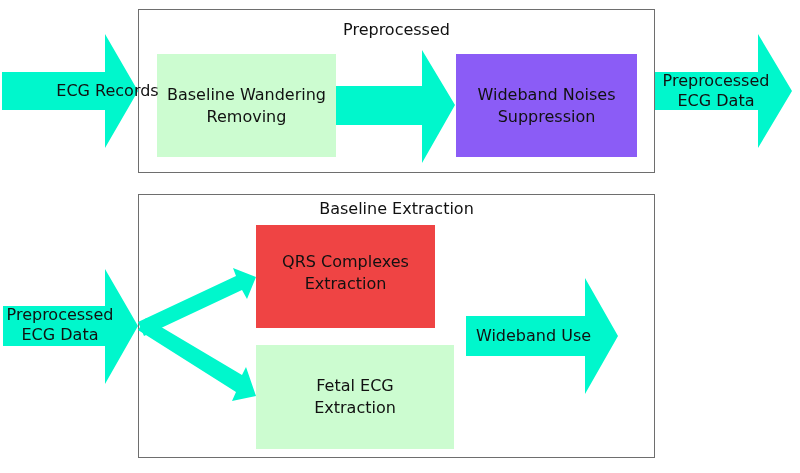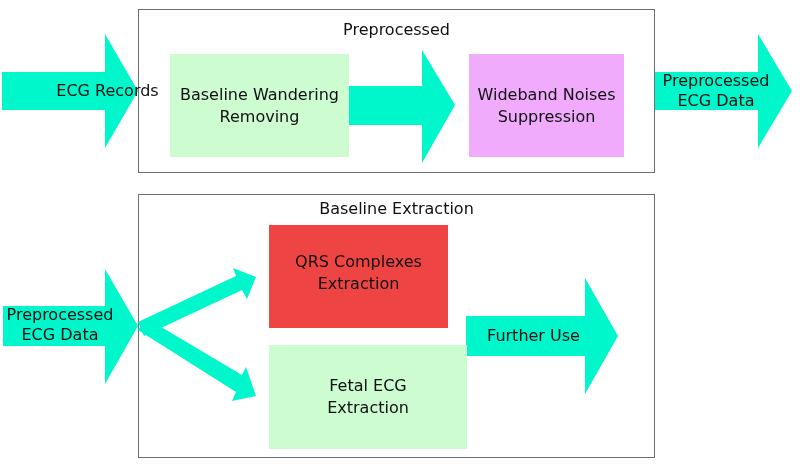--- a/index.html
+++ b/index.html
@@ -2,21 +2,21 @@
 <html><head>
 <meta charset="utf-8">
 <style>
   html, body { margin: 0; padding: 0; background: #ffffff; }
   body { width: 800px; height: 473px; position: relative; overflow: hidden;
          font-family: "DejaVu Sans", sans-serif; color: #111111; }
   svg.arrows { position: absolute; left: 0; top: 0; width: 800px; height: 473px; }
   .stage-box { position: absolute; border: 1.5px solid #6e6e6e; background: #ffffff; box-sizing: border-box; }
   .stage-title { position: absolute; left: 0; right: 0; text-align: center; font-size: 16px; }
   .proc-box { position: absolute; background: #ccfcd0; display: flex; align-items: center; justify-content: center;
-              text-align: center; font-size: 16px; line-height: 22px; white-space: pre-line; margin-left: 13px; }
+              text-align: center; font-size: 16px; line-height: 22px; white-space: pre-line; }
   .arrow-label { position: absolute; text-align: center; font-size: 16px; line-height: 20px; white-space: pre-line;
                  display: flex; align-items: center; justify-content: center; }
 </style>
 </head>
 <body style="color: rgb(17, 17, 17);">
 
 <div class="stage-box" style="left: 138px; top: 9px; width: 517px; height: 164px; border-color: rgb(110, 110, 110);">
   <div class="stage-title" style="top:10px;">Preprocessed</div>
 </div>
 
@@ -36,26 +36,26 @@
 
   <polygon class="af" points="138,322 236,276 233,268 256,277 247,299 242,290 144,336" fill="#00f7cc"></polygon>
 
   <polygon class="af" points="138,330 146,318 242,375 246,367 256,396 232,401 236,392" fill="#00f7cc"></polygon>
 
   <polygon class="af" points="466,316 585,316 585,278 618,336 585,394 585,356 466,356" fill="#00f7cc"></polygon>
 </svg>
 
 <div class="proc-box" style="left: 157px; top: 54px; width: 179px; height: 103px; background: rgb(204, 252, 208);">Baseline Wandering
 Removing</div>
-<div class="proc-box" style="left: 456px; top: 54px; width: 155px; height: 103px; background: #f0abfc;">Wideband Noises
+<div class="proc-box" style="left: 456px; top: 54px; width: 181px; height: 103px; background: #8b5cf6;">Wideband Noises
 Suppression</div>
 
 <div class="proc-box" style="left: 256px; top: 225px; width: 179px; height: 103px; align-items: flex-start; padding-top: 26px; box-sizing: border-box; background: #ef4444;">QRS Complexes
 Extraction</div>
 <div class="proc-box" style="left: 256px; top: 345px; width: 198px; height: 104px; background: rgb(204, 252, 208);">Fetal ECG
 Extraction</div>
 
 <div class="arrow-label" style="left:2px; top:72px; width:115px; height:38px;padding-left:48px;">ECG Records</div>
 <div class="arrow-label" style="left:652px; top:68px; width:128px; height:46px;">Preprocessed
 ECG Data</div>
 <div class="arrow-label" style="left:0px; top:302px; width:120px; height:46px;">Preprocessed
 ECG Data</div>
-<div class="arrow-label" style="left:466px; top:316px; width:135px; height:40px;">Further Use</div>
+<div class="arrow-label" style="left:466px; top:316px; width:135px; height:40px;">Wideband Use</div>
 
 </body></html>

